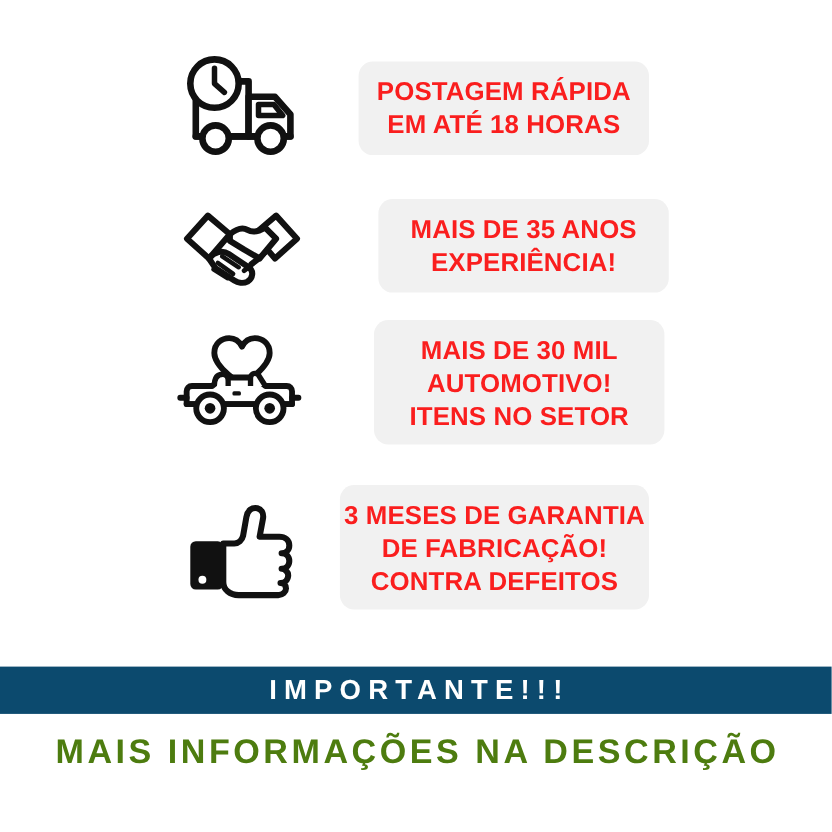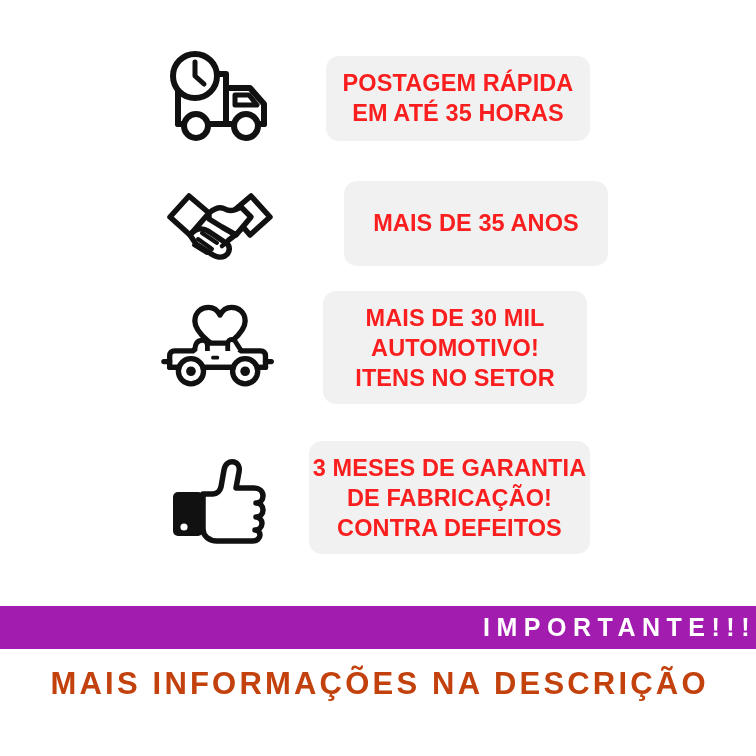--- a/index.html
+++ b/index.html
@@ -71,36 +71,36 @@
   }
 
   
   #row-1 { left: 160px; top: 48px; }
   #row-1 .feature-pill { width: 264px; height: 85px; margin-left: 46px; }
 
   #row-2 { left: 160px; top: 173px; }
   #row-2 .feature-pill { width: 264px; height: 85px; margin-left: 64px; }
 
   #row-3 { left: 160px; top: 291px; }
-  #row-3 .feature-pill { width: 264px; height: 113px; margin-left: 43px; }
+  #row-3 .feature-pill { width: 264px; height: 113px; margin-left: 60px; }
 
   #row-4 { left: 160px; top: 441px; }
   #row-4 .feature-pill { width: 281px; height: 113px; margin-left: 29px; }
 
   
   .important-bar {
     position: absolute;
     left: 0;
     top: 606px;
     width: 756px;
     height: 43px;
-    background: #a21caf;
-    display: flex;
-    align-items: center;
-    justify-content: flex-end;
+    background: #0c4a6e;
+    display: flex;
+    align-items: center;
+    justify-content: center;
   }
 
   .important-text {
     color: #ffffff;
     font-weight: bold;
     font-size: 25px;
     letter-spacing: 6.5px;
     text-indent: 6.5px;
     white-space: nowrap;
   }
@@ -110,21 +110,21 @@
     left: 0;
     top: 655px;
     width: 756px;
     height: 58px;
     display: flex;
     align-items: center;
     justify-content: center;
   }
 
   .description-text {
-    color: #c2410c;
+    color: #4d7c0f;
     font-weight: bold;
     font-size: 31px;
     letter-spacing: 3.2px;
     text-indent: 3.2px;
     white-space: nowrap;
   }
 </style>
 </head>
 <body>
 
@@ -146,21 +146,21 @@
 
           <circle cx="34" cy="76" r="12" fill="#fff" stroke="#111" stroke-width="6"></circle>
           <circle cx="84" cy="76" r="12" fill="#fff" stroke="#111" stroke-width="6"></circle>
 
           <circle cx="33" cy="26" r="22" fill="#fff" stroke="#111" stroke-width="6"></circle>
           <path d="M33 12 V26 L42 34" stroke="#111" stroke-width="5" stroke-linecap="round" stroke-linejoin="round"></path>
         </svg>
       </div>
       <div class="feature-pill">
         <div class="pill-line">POSTAGEM RÁPIDA</div>
-        <div class="pill-line">EM ATÉ 35 HORAS</div>
+        <div class="pill-line">EM ATÉ 18 HORAS</div>
       </div>
     </div>
 
     <div class="feature-row" id="row-2">
       <div class="feature-icon">
         <svg width="116" height="88" viewBox="0 0 116 88" fill="none" xmlns="http://www.w3.org/2000/svg">
 
           <path d="M8 38 L27 17 L47 34 L28 56 Z" fill="#fff" stroke="#111" stroke-width="5.5" stroke-linejoin="round"></path>
 
           <path d="M108 38 L89 17 L69 34 L88 56 Z" fill="#fff" stroke="#111" stroke-width="5.5" stroke-linejoin="round"></path>
@@ -172,20 +172,21 @@
           <path d="M40 54 L55 64" stroke="#111" stroke-width="4" stroke-linecap="round"></path>
           <path d="M36 60 L50 70" stroke="#111" stroke-width="4" stroke-linecap="round"></path>
           <path d="M32 66 L45 74" stroke="#111" stroke-width="4" stroke-linecap="round"></path>
 
           <path d="M74 56 L60 67" stroke="#111" stroke-width="4.5" stroke-linecap="round"></path>
           <path d="M80 50 L66 61" stroke="#111" stroke-width="4.5" stroke-linecap="round"></path>
         </svg>
       </div>
       <div class="feature-pill">
         <div class="pill-line">MAIS DE 35 ANOS</div>
+        <div class="pill-line">EXPERIÊNCIA!</div>
       </div>
     </div>
 
     <div class="feature-row" id="row-3">
       <div class="feature-icon">
         <svg width="124" height="104" viewBox="0 0 124 104" fill="none" xmlns="http://www.w3.org/2000/svg">
 
           <path d="M62 54 C62 54 36 38 36 24 C36 15 43 10 50 10 C56 10 60 14 62 18 C64 14 68 10 74 10 C81 10 88 15 88 24 C88 38 62 54 62 54 Z" fill="#fff" stroke="#111" stroke-width="5.5" stroke-linejoin="round"></path>
 
           <path d="M10 72 V60 C10 57 12 55 15 55 H34 L44 47 H74 L84 55 H104 C107 55 109 57 109 60 V72 Z" fill="#fff" stroke="#111" stroke-width="5.5" stroke-linejoin="round"></path>

